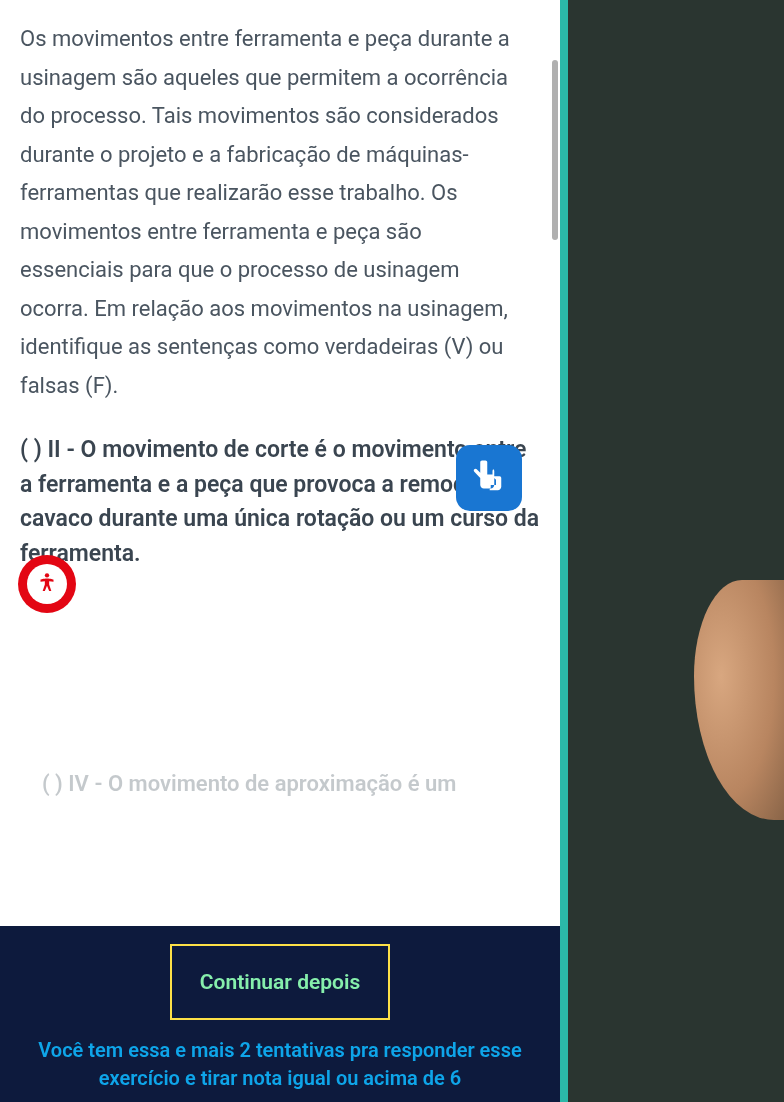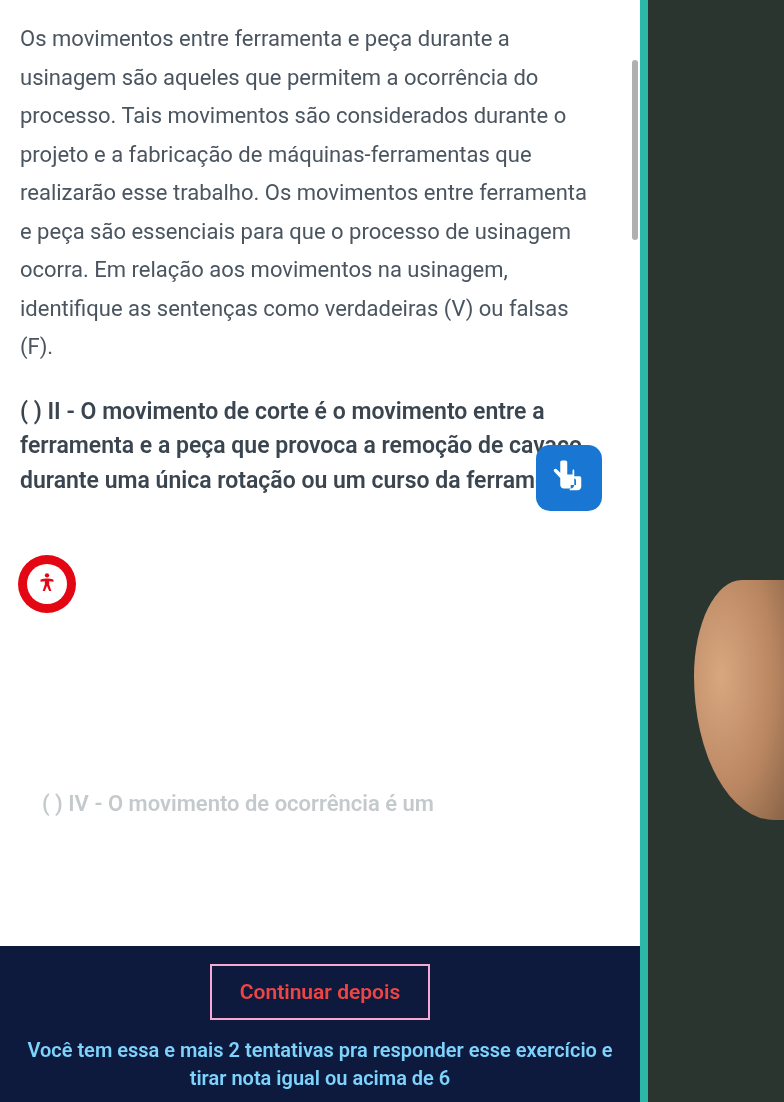--- a/index.html
+++ b/index.html
@@ -8,21 +8,21 @@
       height: 1102px;
       background: #2a3530;
       font-family: -apple-system, BlinkMacSystemFont, "Segoe UI", Roboto, Arial, sans-serif;
       overflow: hidden;
       position: relative;
     }
     .phone-frame {
       position: absolute;
       left: 0;
       top: 0;
-      width: 648px;
+      width: 568px;
       height: 1102px;
       background: #fff;
       border-right: 8px solid #2bb8a8;
       display: flex;
       flex-direction: column;
       align-items: center;
     }
     .content-area {
       flex: 1;
       padding: 20px 18px 0 20px;
@@ -105,33 +105,33 @@
       height: 12px;
       background: linear-gradient(to top, rgba(255,255,255,0.95), rgba(255,255,255,0));
     }
     .button-row {
       display: flex;
       justify-content: center;
       gap: 20px;
       margin-bottom: 16px;
     }
     .action-btn {
-      border: 2px solid #f9a8d4;
+      border: 2px solid #fde047;
       background: transparent;
-      color: #ef4444;
+      color: #86efac;
       font-size: 21px;
       font-weight: 600;
-      padding: 14px 28px;
+      padding: 24px 28px;
       cursor: pointer;
       font-family: inherit;
     }
     .attempts-text {
       font-size: 20px;
       font-weight: 600;
-      color: #7dd3fc;
+      color: #0ea5e9;
       line-height: 1.4;
       padding: 0 8px;
     }
     .partial-line {
       position: absolute;
       bottom: 130px;
       left: 42px;
       font-size: 22px;
       font-weight: 600;
       color: #5a6670;
@@ -170,21 +170,21 @@
         </svg>
       </div>
     </div>
 
     <div class="accessibility-btn-blue">
       <svg width="42" height="42" viewBox="0 0 24 24" fill="#fff">
         <path d="M8 2c-.5 0-1 .4-1 1v6l-2-2c-.4-.4-1-.4-1.4 0s-.4 1 0 1.4L7 12v4c0 1 1 2 2 2h4c1 0 2-1 2-2v-5s0-1-1-1h-3V3c0-.6-.5-1-1-1zm7 5c-.5 0-1 .4-1 1v3h4c1 0 1 1 1 1v5c0 1-1 2-2 2h-4c-.3 0-.6-.1-.8-.2.5-.5.8-1.1.8-1.8v-1h3v-3l-1-1V8c0-.6-.5-1-1-1z"></path>
       </svg>
     </div>
 
-    <div class="partial-line">( ) IV - O movimento de ocorrência é um</div>
+    <div class="partial-line">( ) IV - O movimento de aproximação é um</div>
   </div>
 
   <div class="bottom-bar">
     <div class="button-row">
       <button class="action-btn">Continuar depois</button>
     </div>
     <div class="attempts-text">Você tem essa e mais 2 tentativas pra responder esse exercício e tirar nota igual ou acima de 6</div>
   </div>
 
 </div>

